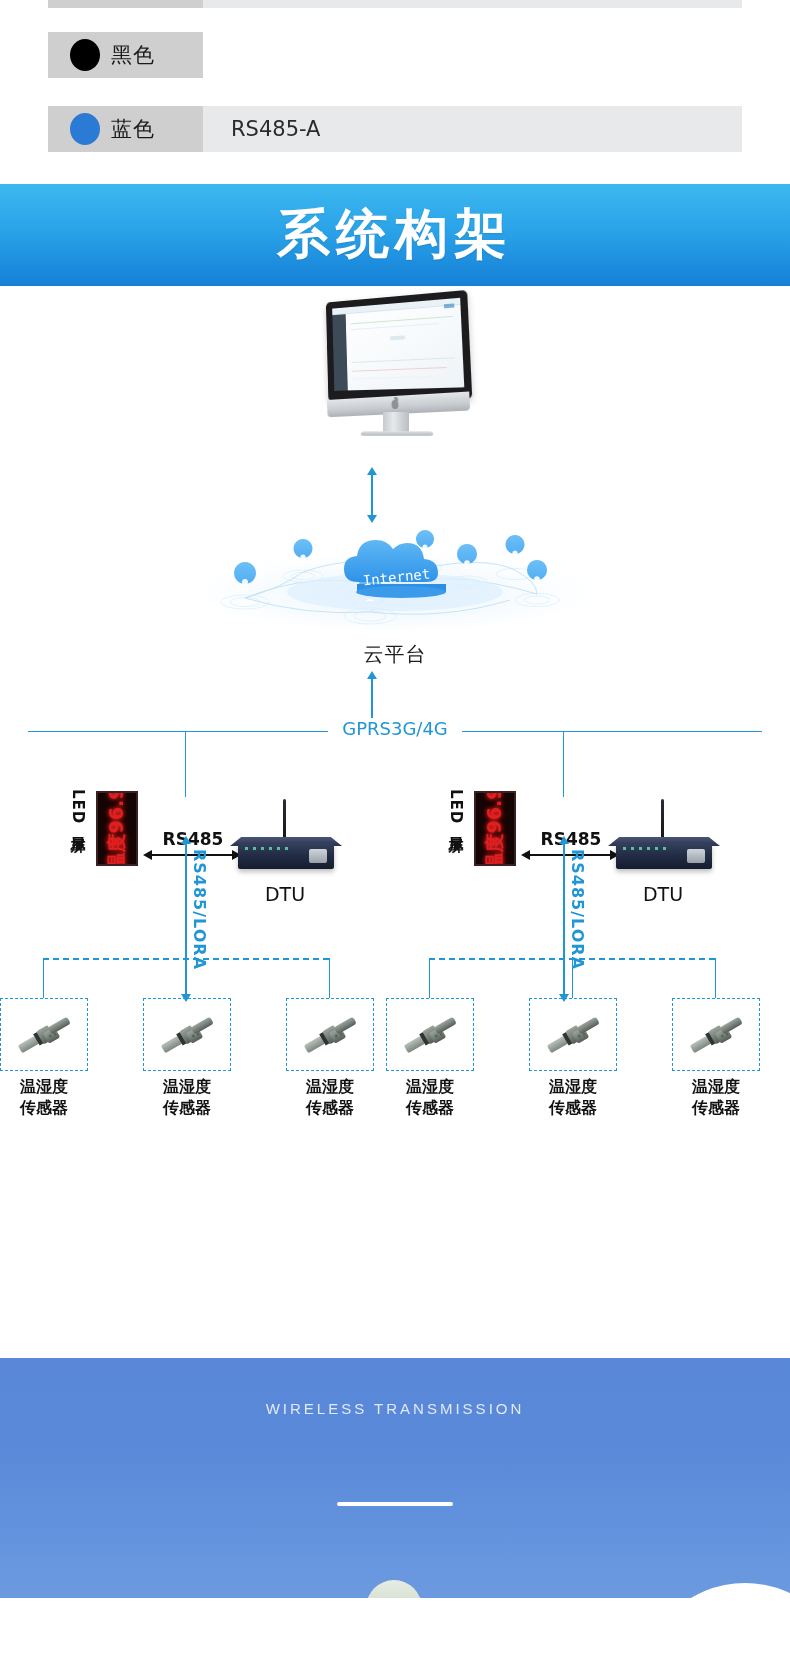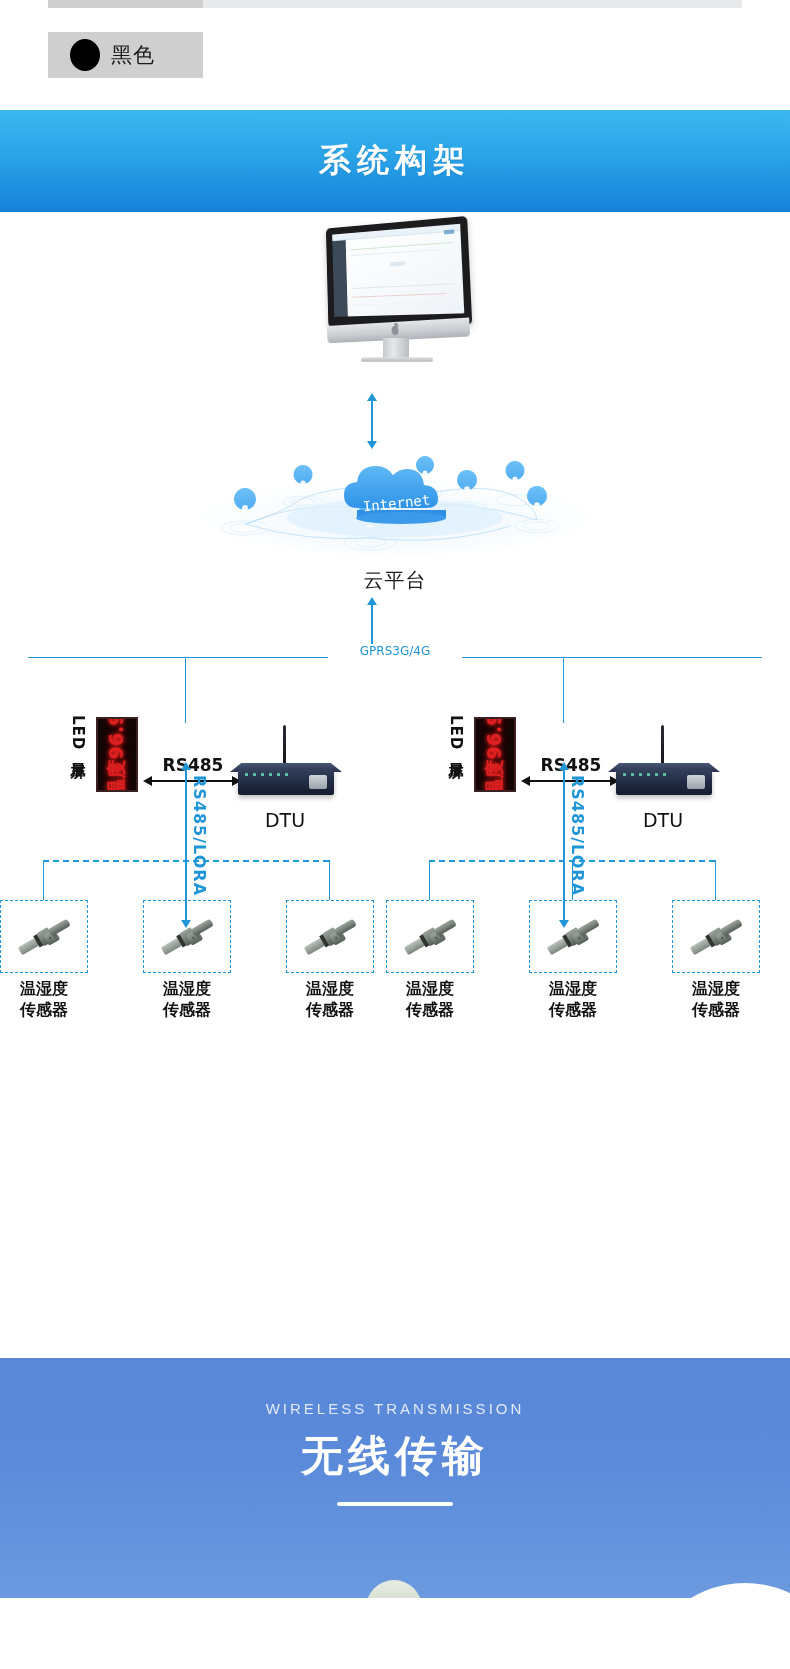--- a/index.html
+++ b/index.html
@@ -57,21 +57,21 @@
   .section-banner {
     height: 102px;
     background: linear-gradient(180deg, #3cb8f0 0%, #2aa3e8 45%, #1580d8 100%);
     display: flex;
     align-items: center;
     justify-content: center;
     margin-top: 32px;
   }
   .section-banner-title {
     color: #ffffff;
-    font-size: 32px;
+    font-size: 53px;
     font-weight: bold;
     letter-spacing: 6px;
     font-family: Liberation Serif, serif;
     text-shadow: 0 1px 2px rgba(0,0,0,.10);
   }
 
   
   .diagram { position: relative; width: 790px; height: 980px; background: #fff; }
 
   
@@ -159,21 +159,21 @@
     content:""; position:absolute; left:-4px; top:-7px; width:0; height:0;
     border-left:5px solid transparent; border-right:5px solid transparent; border-bottom:8px solid #2196d6;
   }
 
   
   .bus { position: absolute; left: 28px; top: 445px; width: 734px; height: 1px; }
   .bus-line-l { position:absolute; left:0; top:0; width:300px; height:1px; background:#2196d6; }
   .bus-line-r { position:absolute; right:0; top:0; width:300px; height:1px; background:#2196d6; }
   .bus-label {
     position:absolute; left:50%; top:-13px; transform:translateX(-50%);
-    color:#2196d6; font-size:12px; background:#fff; padding:0 10px;
+    color:#2196d6; font-size:18px; background:#fff; padding:0 10px;
     font-family:"DejaVu Sans", sans-serif; white-space:nowrap;
   }
   .drop { position:absolute; width:1px; background:#2196d6; }
   .drop-l { left: 185px; top: 446px; height: 65px; }
   .drop-r { left: 563px; top: 446px; height: 65px; }
 
   
   .group { position: absolute; top: 505px; width: 378px; height: 120px; }
   .group-left  { left: 8px; }
   .group-right { left: 386px; }
@@ -264,21 +264,21 @@
     border-left:5px solid transparent; border-right:5px solid transparent; border-top:8px solid #2196d6;
   }
   .lora-vtext {
     position:absolute; left: 182px; top: 58px;
     writing-mode: vertical-rl;
     color:#2196d6; font-size:16px; font-weight:bold; letter-spacing:1px;
     font-family:"DejaVu Sans", sans-serif;
   }
 
   
-  .sensor-zone { position:absolute; top: 648px; width: 386px; height: 200px; }
+  .sensor-zone { position:absolute; top: 672px; width: 386px; height: 200px; }
   .sz-left  { left: 0px; }
   .sz-right { left: 386px; }
   .dash-bus {
     position:absolute; left: 43px; top: 0; width: 286px; height: 0;
     border-top: 2px dashed #2196d6;
   }
   .sensor-stem { position:absolute; top:0; width:1px; height:40px; background:#2196d6; }
   .sensor-box {
     position:absolute; top: 40px; width: 88px; height: 73px;
     border: 1px dashed #2196d6;
@@ -340,20 +340,27 @@
   </div>
 
   <div class="wire-row">
     <div class="wire-color-cell">
       <span class="dot dot-black"></span>
       <span class="wire-color-name">黑色</span>
     </div>
   </div>
 
 
+  <div class="wire-row">
+    <div class="wire-color-cell">
+      <span class="dot dot-blue"></span>
+      <span class="wire-color-name">蓝色</span>
+    </div>
+    <div class="wire-desc-cell">RS485-A</div>
+  </div>
 
 </div>
 
 <div class="section-banner">
   <div class="section-banner-title">系统构架</div>
 </div>
 
 <div class="diagram">
 
   <div class="monitor-wrap">
@@ -661,18 +668,17 @@
     <div class="sensor-label" style="left:274px">
       <span>温湿度</span><br>
       <span>传感器</span>
     </div>
   </div>
 
 </div>
 
 <div class="bottom-banner">
   <div class="bb-sub">WIRELESS TRANSMISSION</div>
-  <div class="bb-title">无线传输</div>
   <div class="bb-rule"></div>
   <div class="bb-shape-1"></div>
   <div class="bb-shape-2"></div>
   <div class="bb-shape-3"></div>
 </div>
 
 </body></html>

